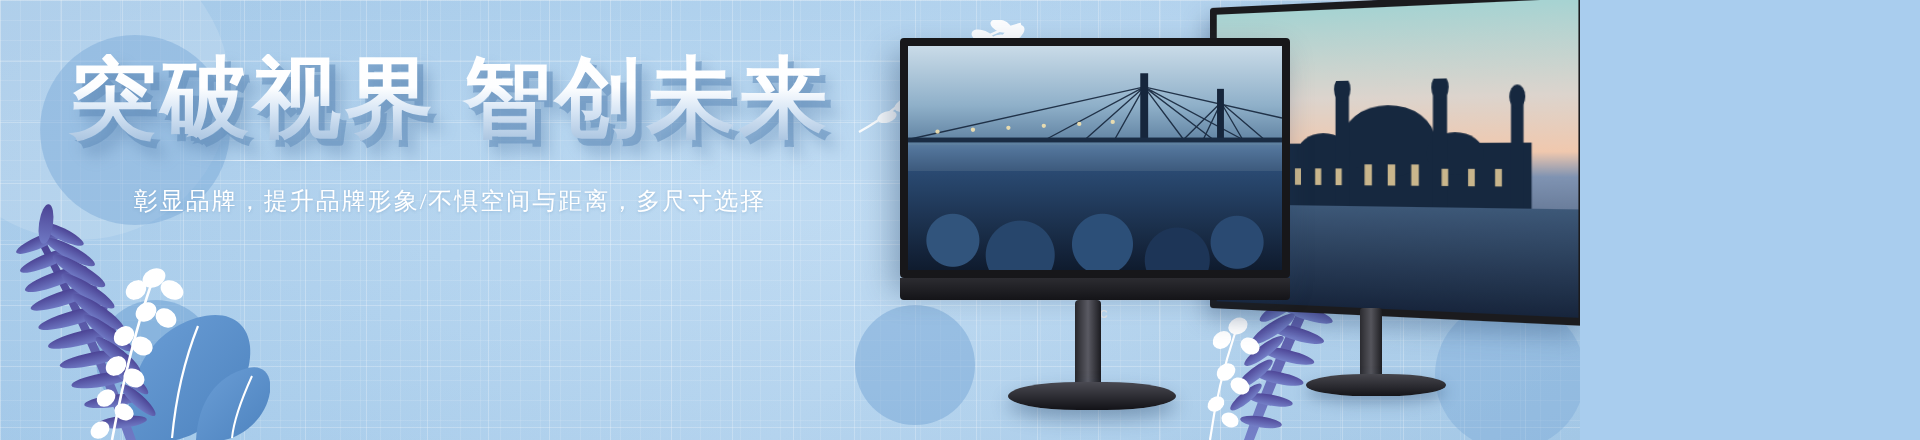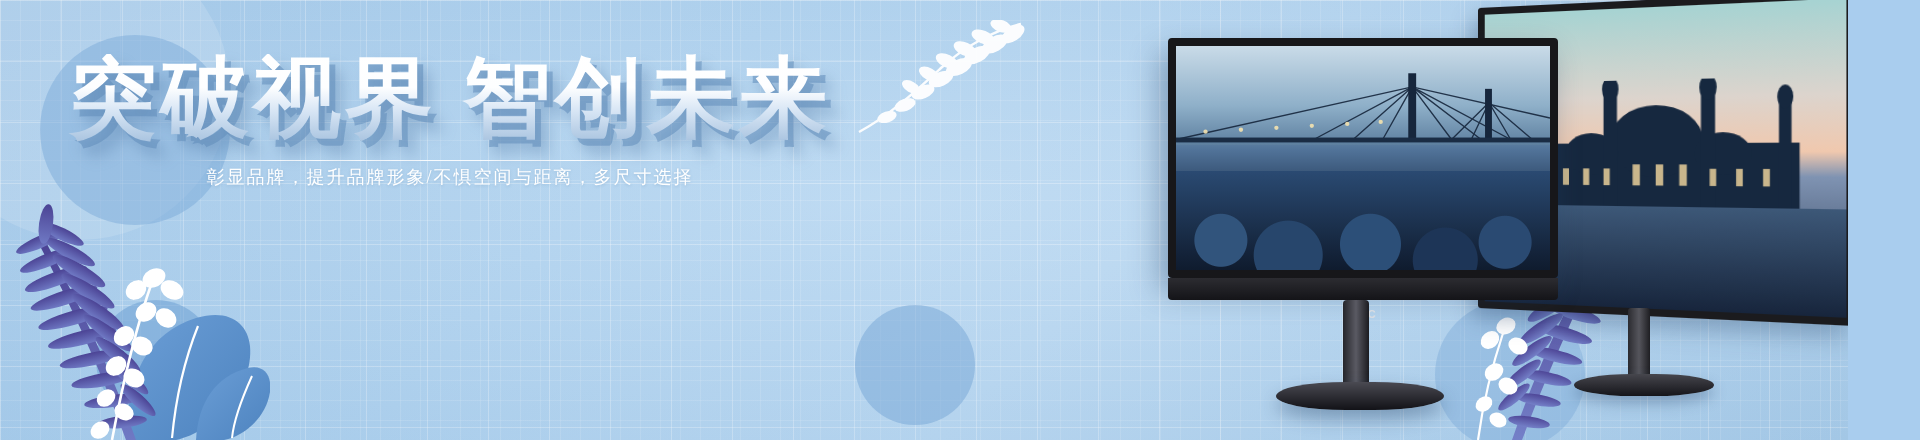--- a/index.html
+++ b/index.html
@@ -1,20 +1,20 @@
 <!DOCTYPE html>
 <html><head>
 <meta charset="utf-8">
 <style>
   * { margin:0; padding:0; box-sizing:border-box; }
   html,body { width:1920px; height:440px; overflow:hidden; background:#a9cdee; }
   body { font-family:"Liberation Sans", sans-serif; }
 
   .banner{
-    position:relative; width:1848px; height:440px; overflow:hidden;
+    position:relative; width:1580px; height:440px; overflow:hidden;
     background:
       linear-gradient(135deg,#a3c9ea 0%, #aacfee 35%, #b3d4f0 60%, #a7cbe9 100%);
   }
 
   
   .grid{
     position:absolute; inset:0;
     background-image:
       repeating-linear-gradient(to right, rgba(255,255,255,.30) 0 1px, transparent 1px 61px),
       repeating-linear-gradient(to bottom, rgba(255,255,255,.30) 0 1px, transparent 1px 61px);
@@ -74,22 +74,22 @@
     font-size:40px; color:#ffffff; letter-spacing:3px; white-space:nowrap;
     padding:0 10px; text-shadow:0 1px 3px rgba(80,125,170,.35);
   }
 
   .divider{
     margin:18px auto 0; width:530px; height:1px;
     background:linear-gradient(90deg,rgba(255,255,255,.0),rgba(255,255,255,.9) 18%,rgba(255,255,255,.9) 82%,rgba(255,255,255,0));
   }
 
   .tagline{
-    margin-top:4px; font-family:"Liberation Serif", serif;
-    font-size:18px; color:#ffffff; letter-spacing:2px; white-space:nowrap;
+    margin-top:24px; font-family:"Liberation Serif", serif;
+    font-size:24px; color:#ffffff; letter-spacing:2px; white-space:nowrap;
     text-shadow:0 1px 3px rgba(80,125,170,.30);
   }
 
   
   .plants{position:absolute; left:0; bottom:0; width:270px; height:300px;}
   .plants svg{position:absolute; left:0; bottom:0;}
 
   .plants-right{position:absolute; right:210px; bottom:0; width:230px; height:250px;}
   .plant-top{position:absolute; left:845px; top:20px; width:190px; height:120px;}
 

